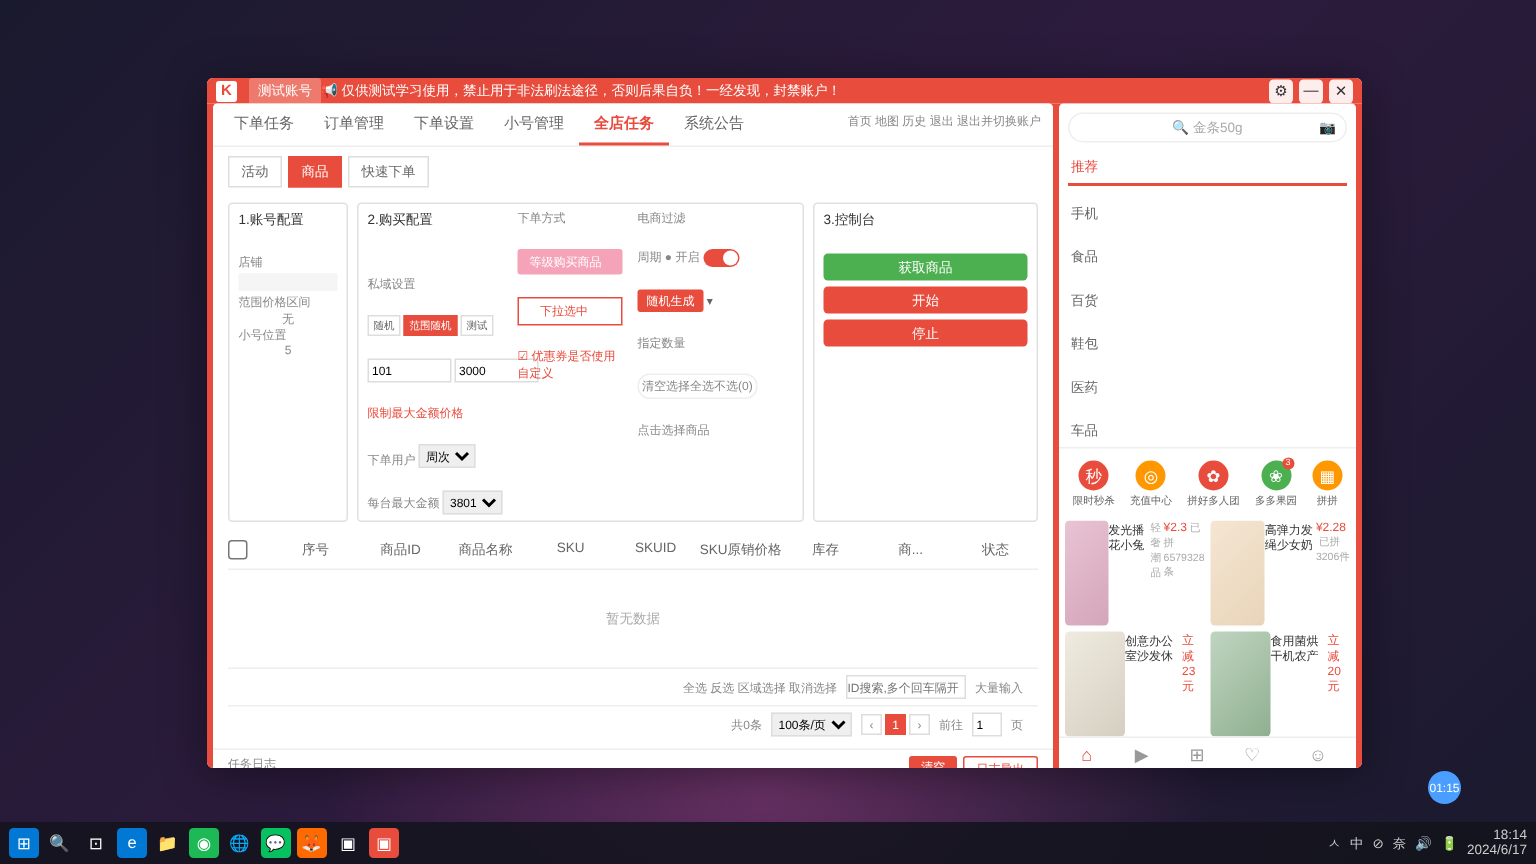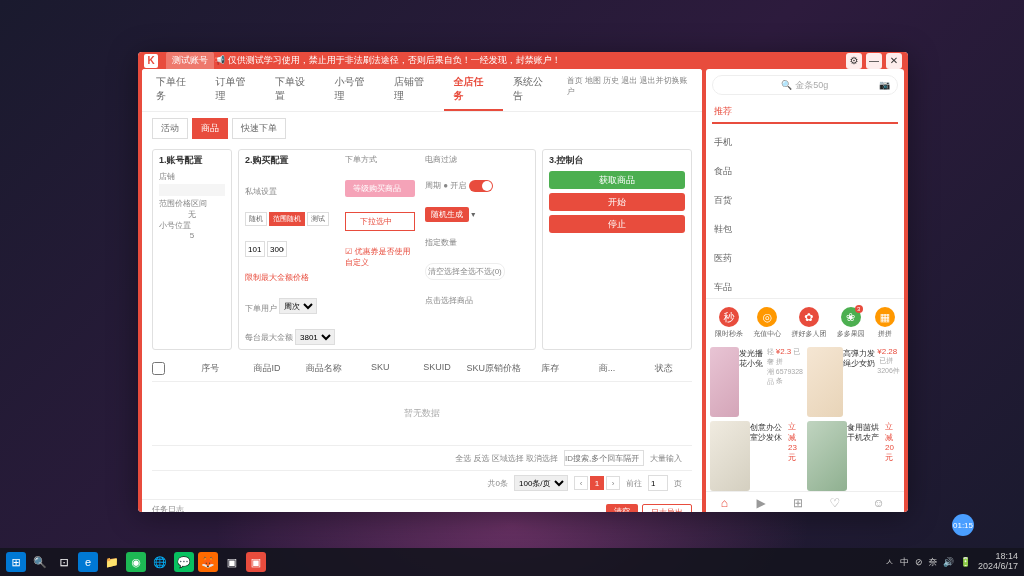--- a/index.html
+++ b/index.html
@@ -26,27 +26,27 @@
 .main-tab { padding: 6px 10px; color: #666; cursor: pointer; }
 .main-tab.active { color: #e84c3d; font-weight: bold; border-bottom: 2px solid #e84c3d; }
 .top-right-links { margin-left: auto; font-size: 8px; color: #888; padding: 6px 4px; }
 
 .sub-tabs { display: flex; padding: 6px 10px; gap: 4px; font-size: 9px; }
 .sub-tab { padding: 3px 8px; border: 1px solid #ddd; color: #666; cursor: pointer; }
 .sub-tab.active { background: #e84c3d; color: white; border-color: #e84c3d; }
 
 .config-row { display: flex; padding: 4px 10px; gap: 6px; font-size: 9px; }
 .config-box { border: 1px solid #e0e0e0; border-radius: 3px; padding: 4px 6px; }
-.config-box .hdr { font-size: 9px; color: #333; margin-bottom: 4px; font-weight: bold; }
+.config-box .hdr { font-size: 9px; color: #333; margin-bottom: 16px; font-weight: normal; }
 .cb1 { width: 80px; }
 .cb2 { flex: 1; display: flex; gap: 10px; }
 .cb3 { width: 150px; }
 .cfg-col { display: flex; flex-direction: column; gap: 15px; font-size: 8px; color: #666; }
 .cfg-label { font-size: 8px; color: #888; }
-.mini-input { width: 20px; height: 16px; border: 1px solid #ddd; font-size: 8px; padding: 0 2px; }
+.mini-input { width: 56px; height: 16px; border: 1px solid #ddd; font-size: 8px; padding: 0 2px; }
 .mini-sel { height: 16px; border: 1px solid #ddd; font-size: 8px; }
 .btn-pink { background: #f5a3b8; color: white; padding: 3px 8px; border-radius: 2px; font-size: 8px; display: inline-block; }
 .btn-red-outline { border: 1px solid #e84c3d; color: #e84c3d; padding: 3px 14px; font-size: 8px; display: inline-block; }
 .btn-orange-sm { background: #e84c3d; color: white; padding: 2px 6px; font-size: 8px; border-radius: 2px; display: inline-block; }
 .toggle { width: 24px; height: 12px; background: #e84c3d; border-radius: 6px; position: relative; display: inline-block; vertical-align: middle; }
 .toggle::after { content: ''; position: absolute; width: 10px; height: 10px; background: white; border-radius: 50%; top: 1px; right: 1px; }
 .ck-label { font-size: 8px; color: #e84c3d; }
 
 .action-btns { display: flex; flex-direction: column; gap: 4px; }
 .act-btn { height: 18px; border-radius: 3px; color: white; font-size: 9px; display: flex; align-items: center; justify-content: center; cursor: pointer; }
@@ -117,21 +117,20 @@
     </div>
   </div>
 
   <div class="app-body">
     <div class="left-panel">
       <div class="main-tabs" id="main-tabs">
         <div class="main-tab">下单任务</div>
           <div class="main-tab">订单管理</div>
           <div class="main-tab">下单设置</div>
           <div class="main-tab">小号管理</div>
-          <div class="main-tab">店铺管理</div>
           <div class="main-tab active">全店任务</div>
           <div class="main-tab">系统公告</div>
           <span class="top-right-links">首页 地图 历史 退出 退出并切换账户</span>
       </div>
       <div class="sub-tabs" id="sub-tabs">
           <div class="sub-tab">活动</div>
           <div class="sub-tab active">商品</div>
           <div class="sub-tab">快速下单</div>
         </div>
 

